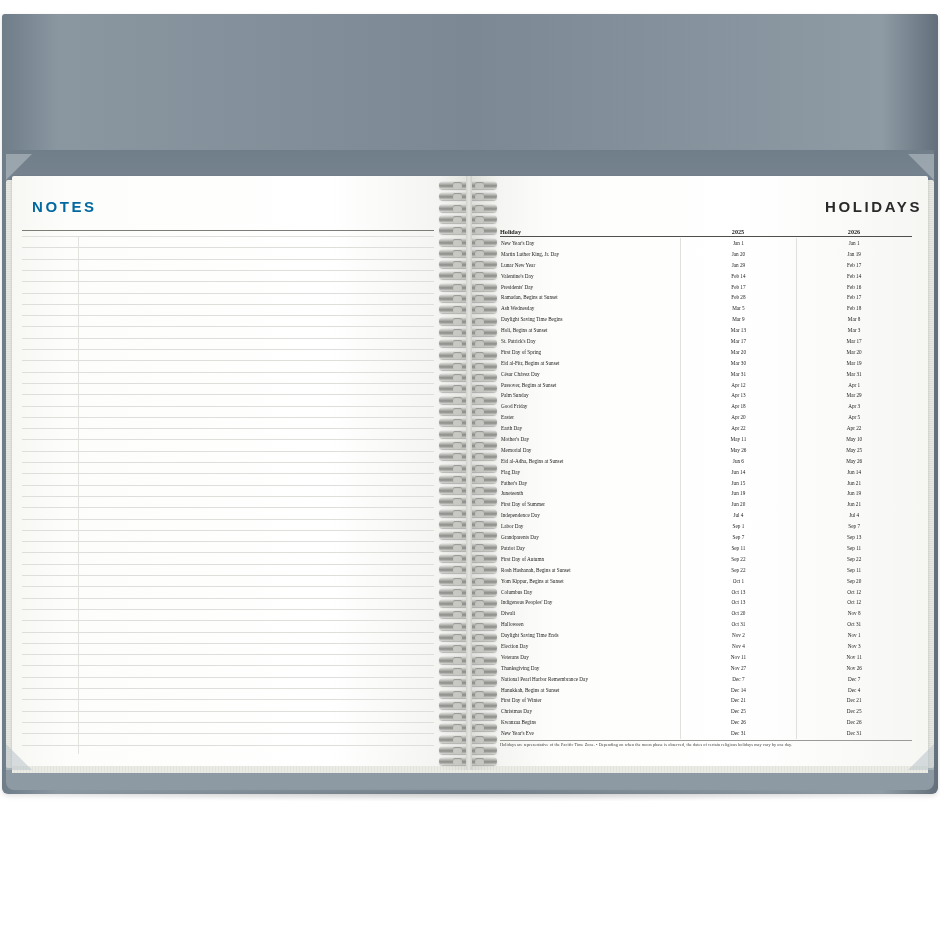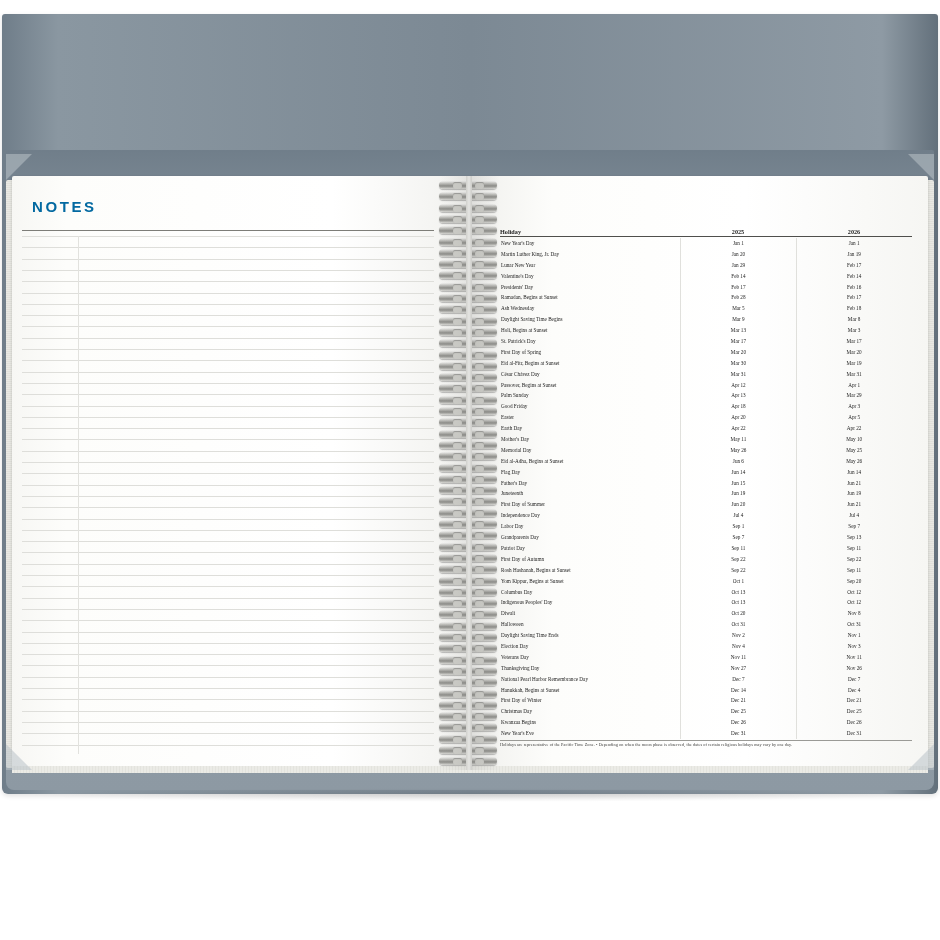--- a/index.html
+++ b/index.html
@@ -373,20 +373,21 @@
         <div class="ln" style="top: 440.7px;"></div>
         <div class="ln" style="top: 452px;"></div>
         <div class="ln" style="top: 463.3px;"></div>
         <div class="ln" style="top: 474.6px;"></div>
         <div class="ln" style="top: 485.9px;"></div>
         <div class="ln" style="top: 497.2px;"></div>
         <div class="ln" style="top: 508.5px;"></div>
       </div>
     <div class="notes-divider"></div>
 
+    <div class="holidays-title">HOLIDAYS</div>
 
     <div class="hol-table">
       <div class="hol-head">
         <div class="c1">Holiday</div>
         <div class="c2">2025</div>
         <div class="c3">2026</div>
       </div>
       <div class="hol-head-rule"></div>
       <div class="hol-rows" id="hol-rows">
         <div class="vline v1" style="height: 501.4px;"></div>

